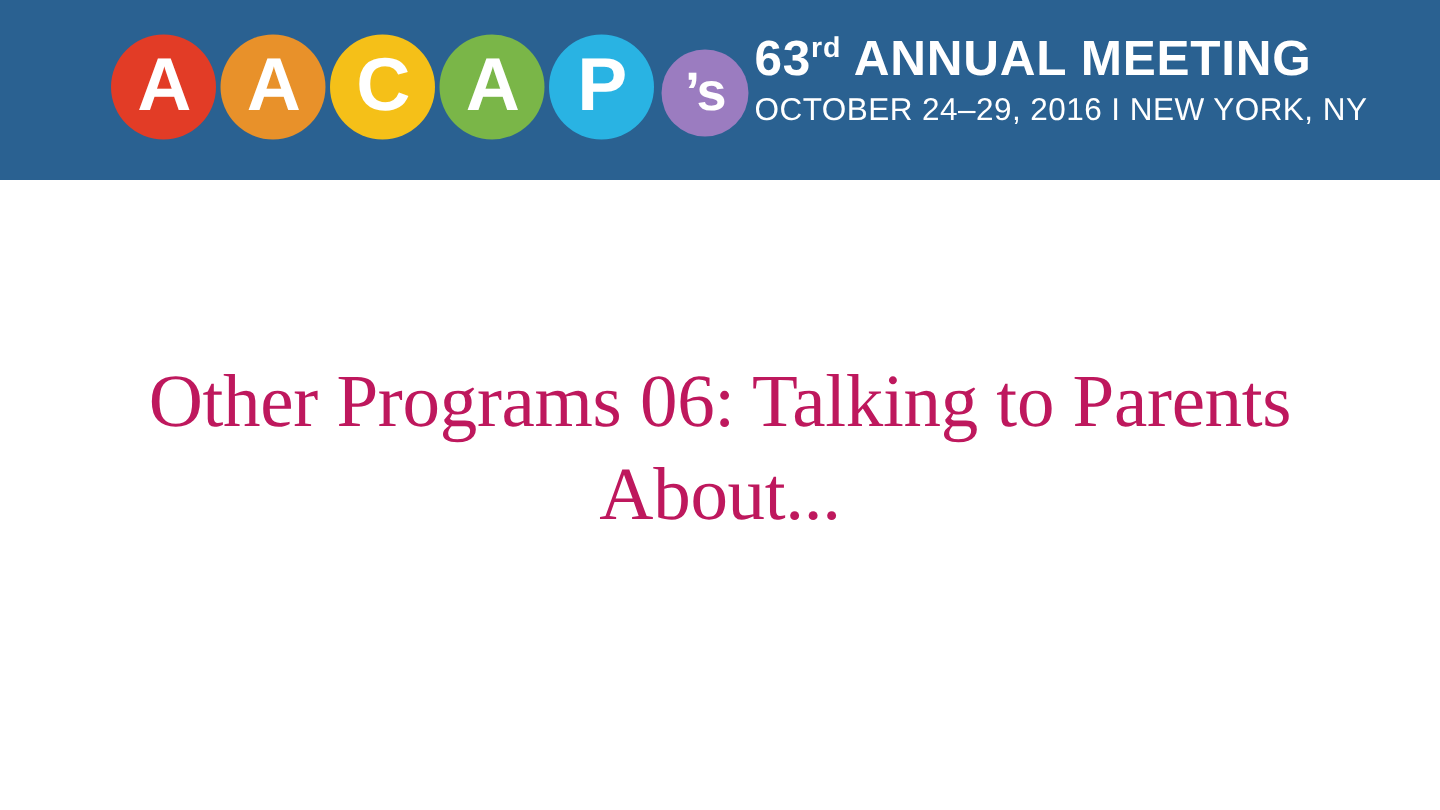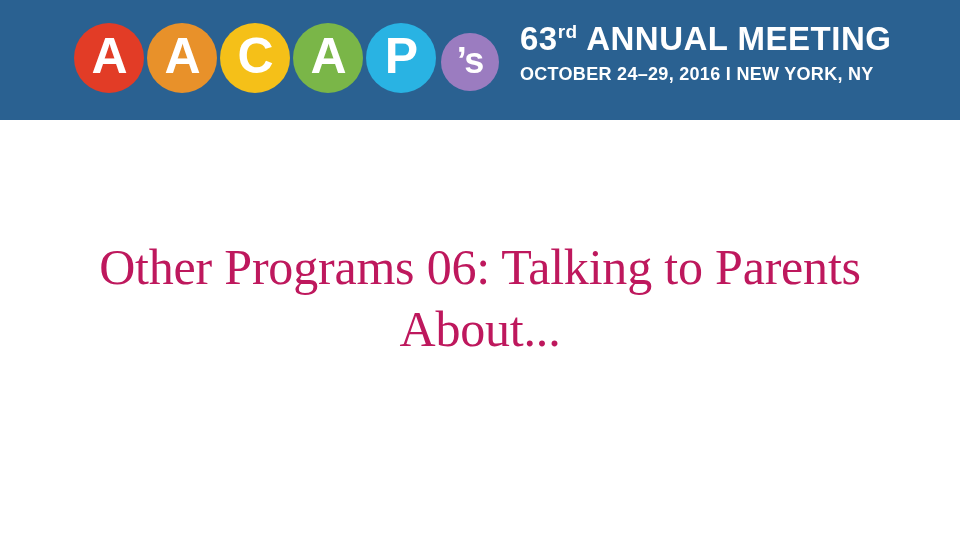--- a/index.html
+++ b/index.html
@@ -80,37 +80,36 @@
     font-size: 36px;
   }
   .circle.c6 span { top: -1px; }
 
   .meeting-text {
     position: absolute;
     left: 503px;
     top: 20px;
     color: #ffffff;
     font-family: "Liberation Sans", sans-serif;
-    margin-left: 17px;
   }
   .meeting-line1 {
     font-size: 33px;
     font-weight: bold;
     letter-spacing: 0.5px;
     line-height: 38px;
     white-space: nowrap;
   }
   .meeting-line1 .ord {
     font-size: 19px;
     vertical-align: super;
     line-height: 0;
   }
   .meeting-line2 {
-    font-size: 18px;
-    font-weight: bold;
+    font-size: 21px;
+    font-weight: normal;
     letter-spacing: 0.3px;
     line-height: 24px;
     margin-top: 4px;
     white-space: nowrap;
   }
 
   
   .title-block {
     position: absolute;
     left: 48px;

